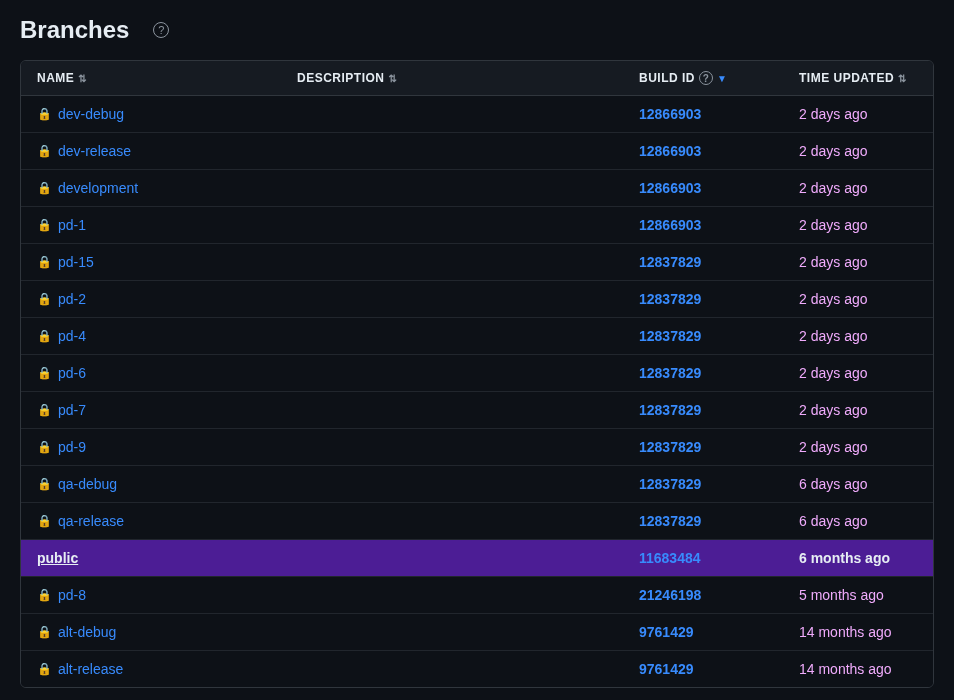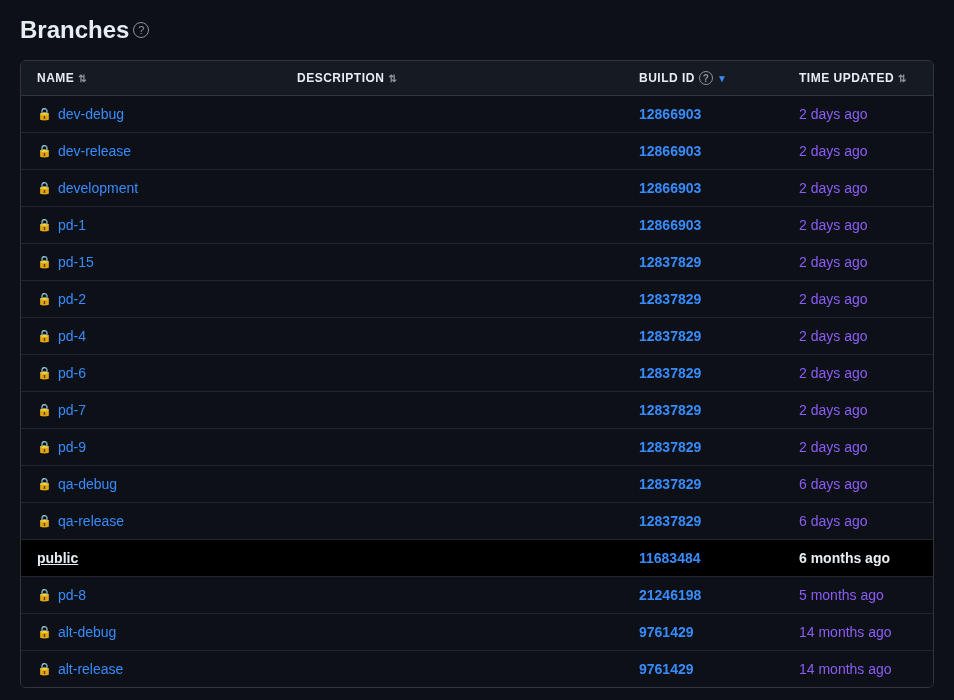--- a/index.html
+++ b/index.html
@@ -14,21 +14,21 @@
       font-family: -apple-system, BlinkMacSystemFont, 'Segoe UI', Helvetica, Arial, sans-serif;
       font-size: 14px;
       width: 954px;
       min-height: 700px;
       padding: 16px 20px;
     }
 
     .page-header {
       display: flex;
       align-items: center;
-      gap: 4px;
+      gap: 24px;
       margin-bottom: 16px;
     }
 
     .page-title {
       font-size: 24px;
       font-weight: 600;
       color: #e6edf3;
     }
 
     .help-icon {
@@ -108,21 +108,21 @@
     tbody tr {
       border-bottom: 1px solid #21262d;
       background-color: #0d1117;
     }
 
     tbody tr:last-child {
       border-bottom: none;
     }
 
     tbody tr.selected {
-      background-color: #000000;
+      background-color: #4c1d95;
     }
 
     tbody td {
       padding: 10px 16px;
       color: #c9d1d9;
       vertical-align: middle;
     }
 
     .name-cell {
       display: flex;
@@ -149,21 +149,21 @@
     }
 
     .build-link {
       color: #388bfd;
       text-decoration: none;
       cursor: pointer;
       font-weight: 600;
     }
 
     .time-cell {
-      color: #8b5cf6;
+      color: #f0abfc;
       white-space: nowrap;
     }
 
     .time-cell-bold {
       color: #e6edf3;
       font-weight: 600;
       white-space: nowrap;
     }
 
     .col-name { width: 260px; }

